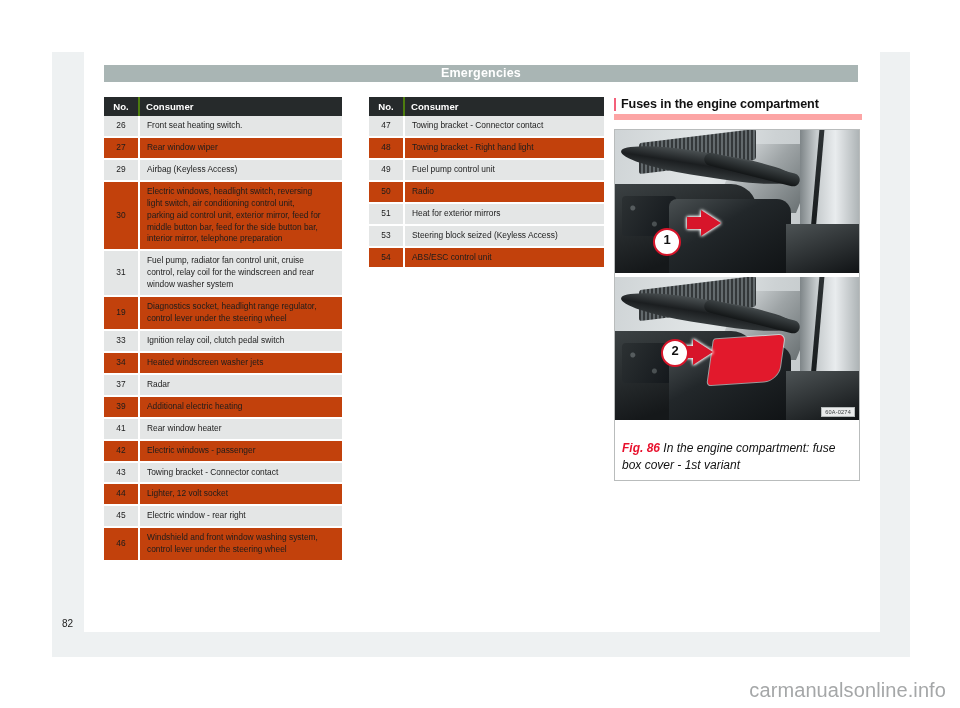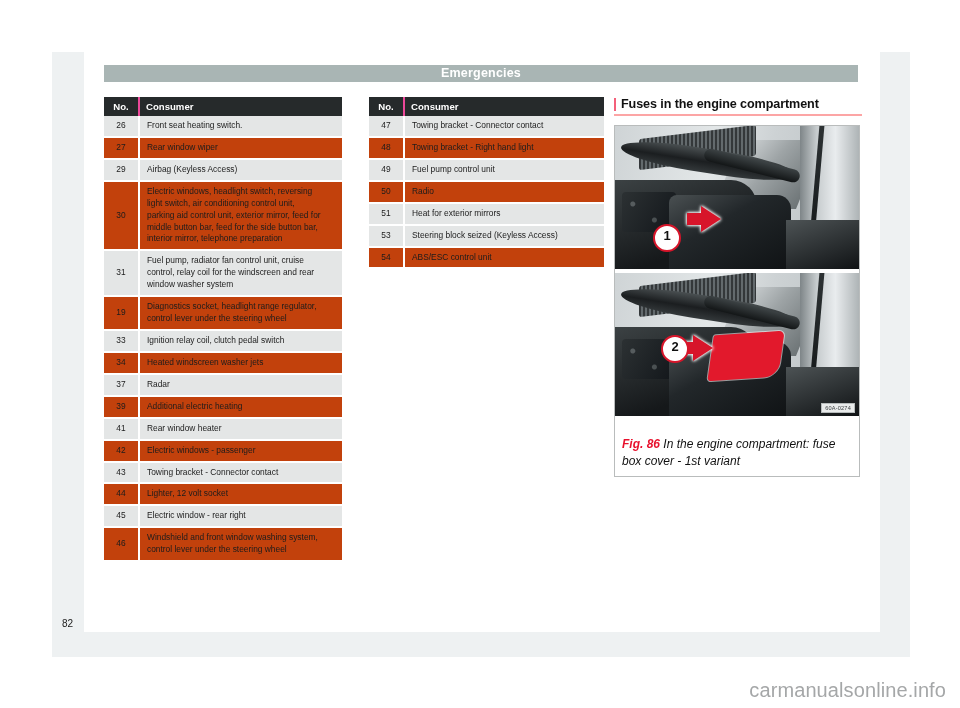--- a/index.html
+++ b/index.html
@@ -71,21 +71,21 @@
     width: 100%;
     table-layout: fixed;
   }
   table.fuse-table th {
     background: #262a2b;
     color: #ffffff;
     font-size: 9.6px;
     font-weight: bold;
     text-align: left;
     padding: 4px 6px 4px 6px;
-    border-right: 2px solid #ec4899;
+    border-right: 2px solid #4d7c0f;
     vertical-align: middle;
   }
   table.fuse-table th.th-no {
     width: 34px;
     text-align: center;
     padding-left: 0;
     padding-right: 0;
   }
   table.fuse-table th:last-child { border-right: none; }
 
@@ -106,21 +106,21 @@
     padding-right: 0;
   }
   table.fuse-table tr.r-odd  td { background: #e4e6e6; }
   table.fuse-table tr.r-even td { background: #c2410c; }
 
   
   #section-head-wrap {
     position: relative;
     padding-left: 7px;
     padding-bottom: 3px;
-    border-bottom: 2px solid #fca5a5;
+    border-bottom: 6px solid #fca5a5;
   }
   #section-head-wrap:before {
     content: "";
     position: absolute;
     left: 0; top: 1px; bottom: 3px;
     width: 2px;
     background: #f4607a;
   }
   #section-head {
     font-size: 12.6px;

